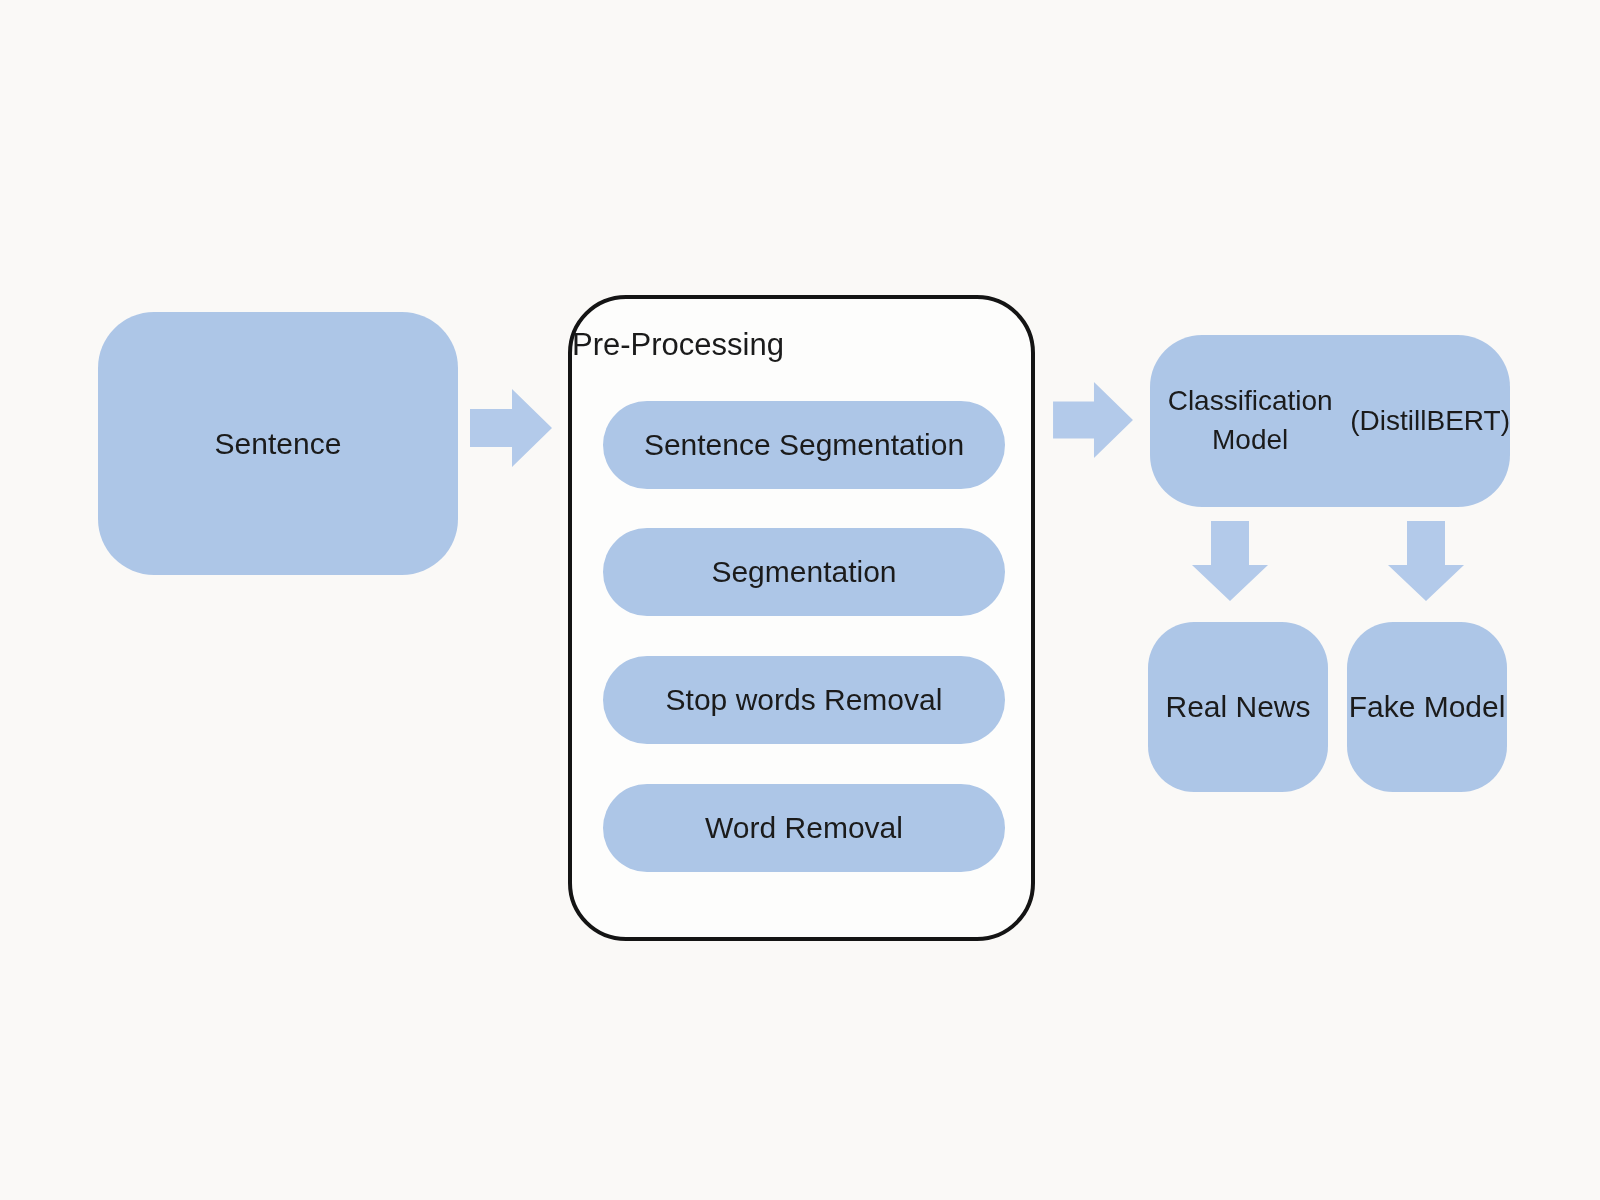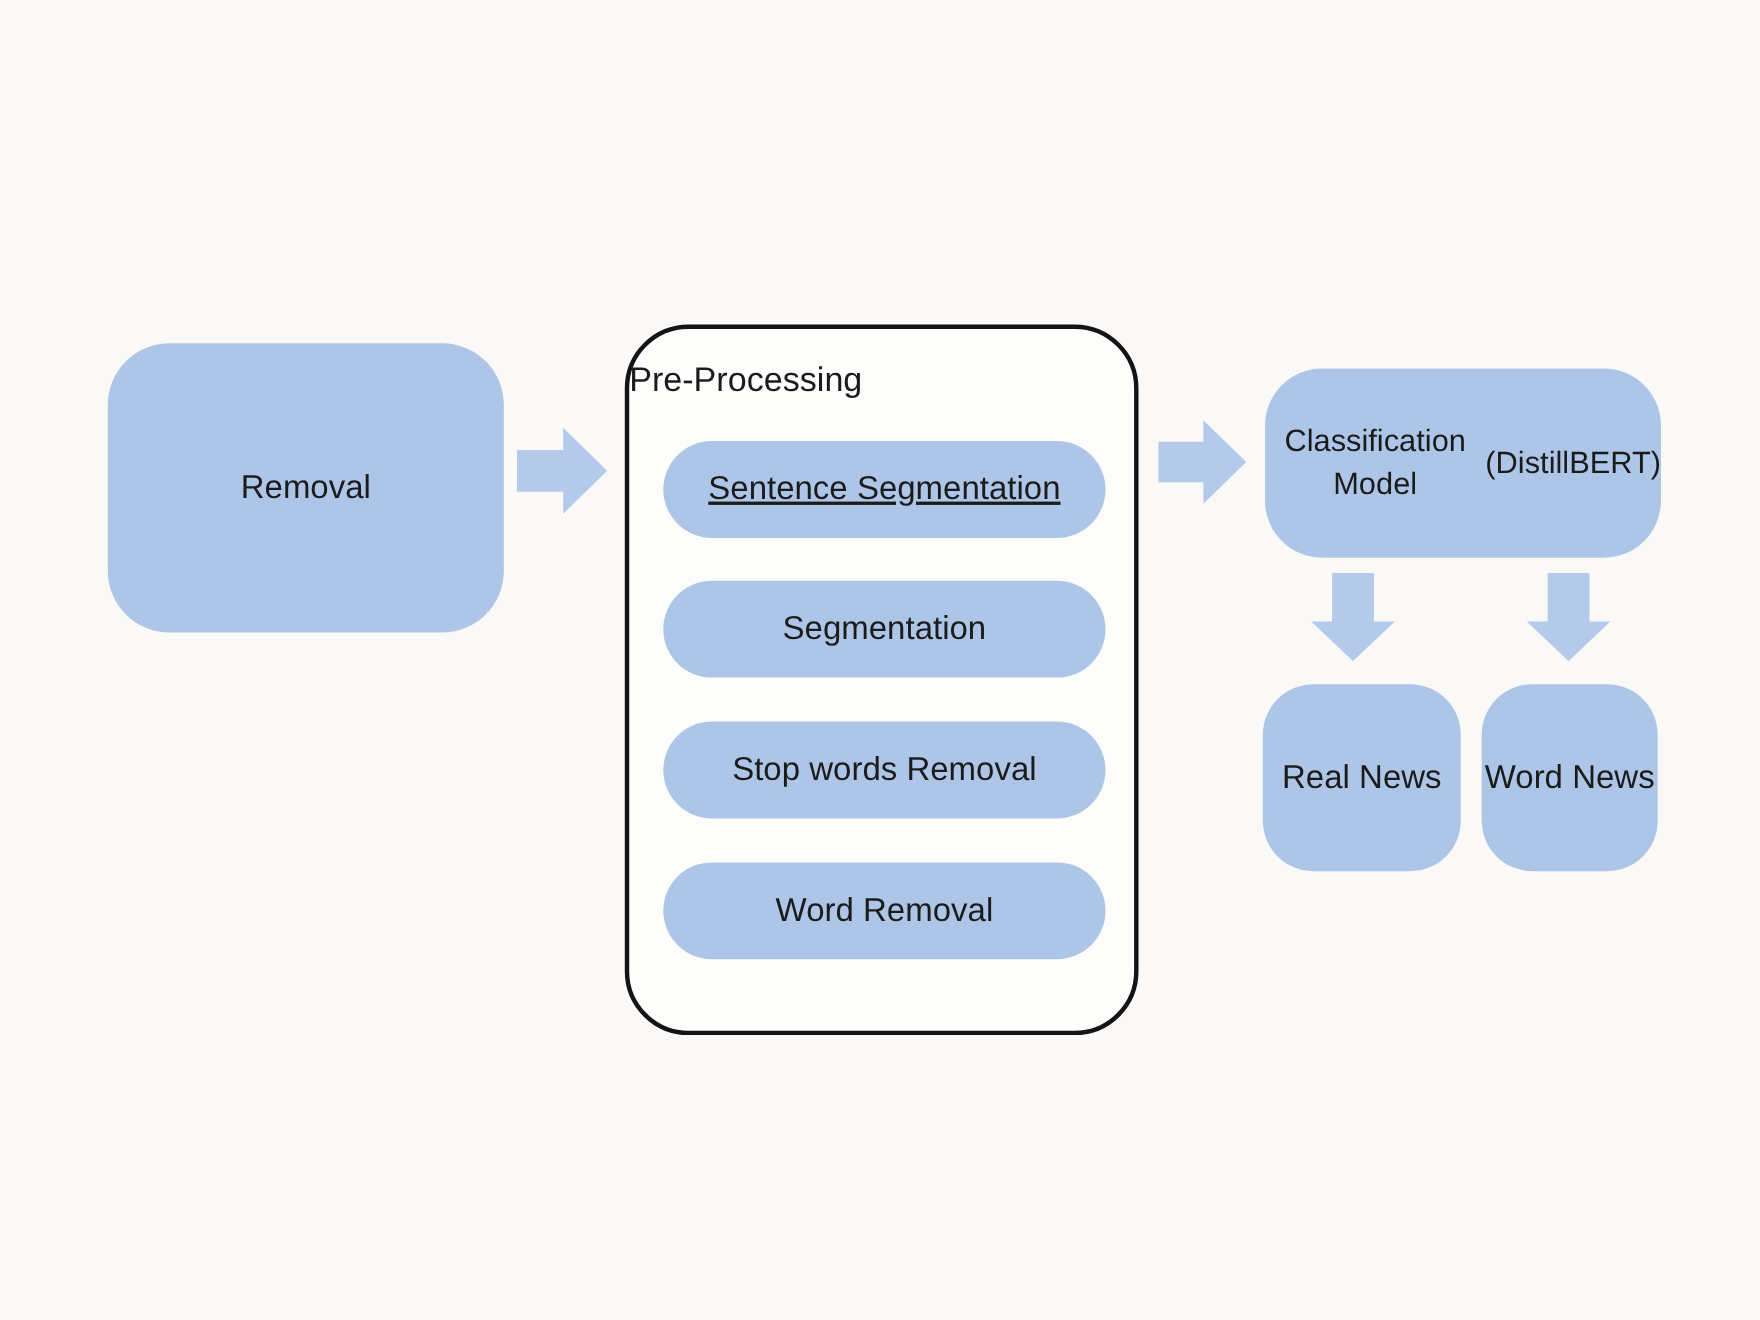--- a/index.html
+++ b/index.html
@@ -60,21 +60,21 @@
     left: 31px;
     width: 402px; height: 88px;
     background: var(--node-fill);
     border-radius: 44px;
     display: flex;
     align-items: center;
     justify-content: center;
     font-size: 30px;
     color: var(--text);
   }
-  .pp-pill-0 { top: 102px; text-decoration: underline; }
+  .pp-pill-0 { top: 102px; }
   .pp-pill-1 { top: 229px; }
   .pp-pill-2 { top: 357px; }
   .pp-pill-3 { top: 485px; }
   .classifier-node {
     left: 1150px; top: 335px;
     width: 360px; height: 172px;
     border-radius: 52px;
     font-size: 28px;
   }
   .real-news-node {
@@ -93,21 +93,21 @@
   .arrow-right-2 { left: 1052px; top: 382px; width: 82px; height: 76px; }
   .arrow-down-1 { left: 1192px; top: 521px; width: 76px; height: 80px; }
   .arrow-down-2 { left: 1388px; top: 521px; width: 76px; height: 80px; }
 </style>
 </head>
 <body>
 
 <div class="canvas">
 
   <div class="node dataset-node">
-    <span>Removal</span>
+    <span>Sentence</span>
   </div>
 
   <svg class="arrow arrow-right-1" viewBox="0 0 82 78" aria-hidden="true">
     <polygon points="0,20 42,20 42,0 82,39 42,78 42,58 0,58"></polygon>
   </svg>
 
   <div class="pp-container">
     <div class="pp-title">Pre-Processing</div>
     <div class="pp-pill pp-pill-0">
       <span>Sentence Segmentation</span>
@@ -138,16 +138,16 @@
 
   <svg class="arrow arrow-down-2" viewBox="0 0 76 80" aria-hidden="true">
     <polygon points="19,0 57,0 57,44 76,44 38,80 0,44 19,44"></polygon>
   </svg>
 
   <div class="node real-news-node">
     <span>Real News</span>
   </div>
 
   <div class="node fake-news-node">
-    <span>Word News</span>
+    <span>Fake Model</span>
   </div>
 
 </div>
 
 </body></html>

